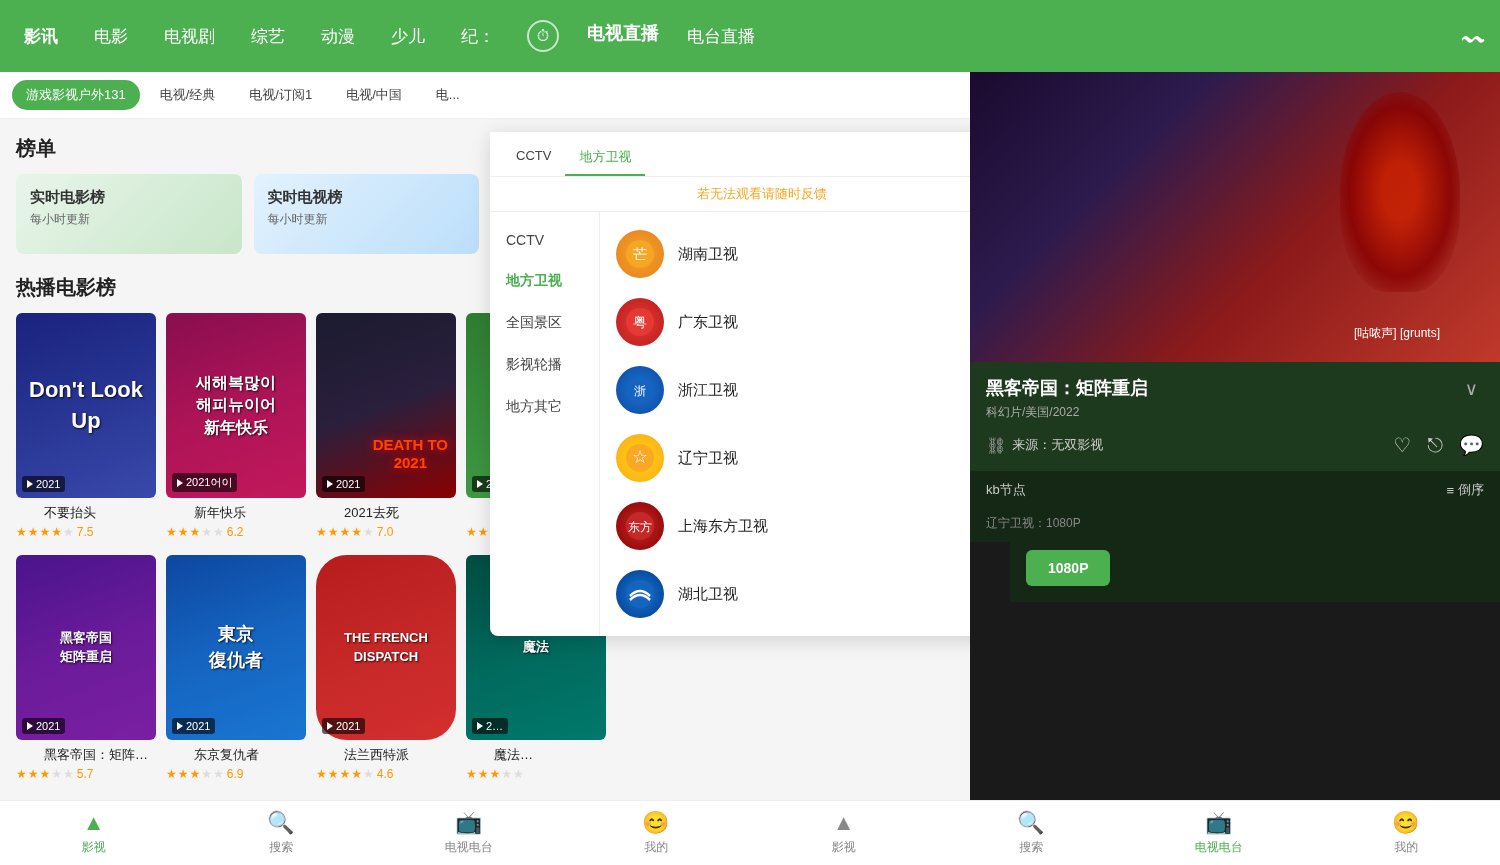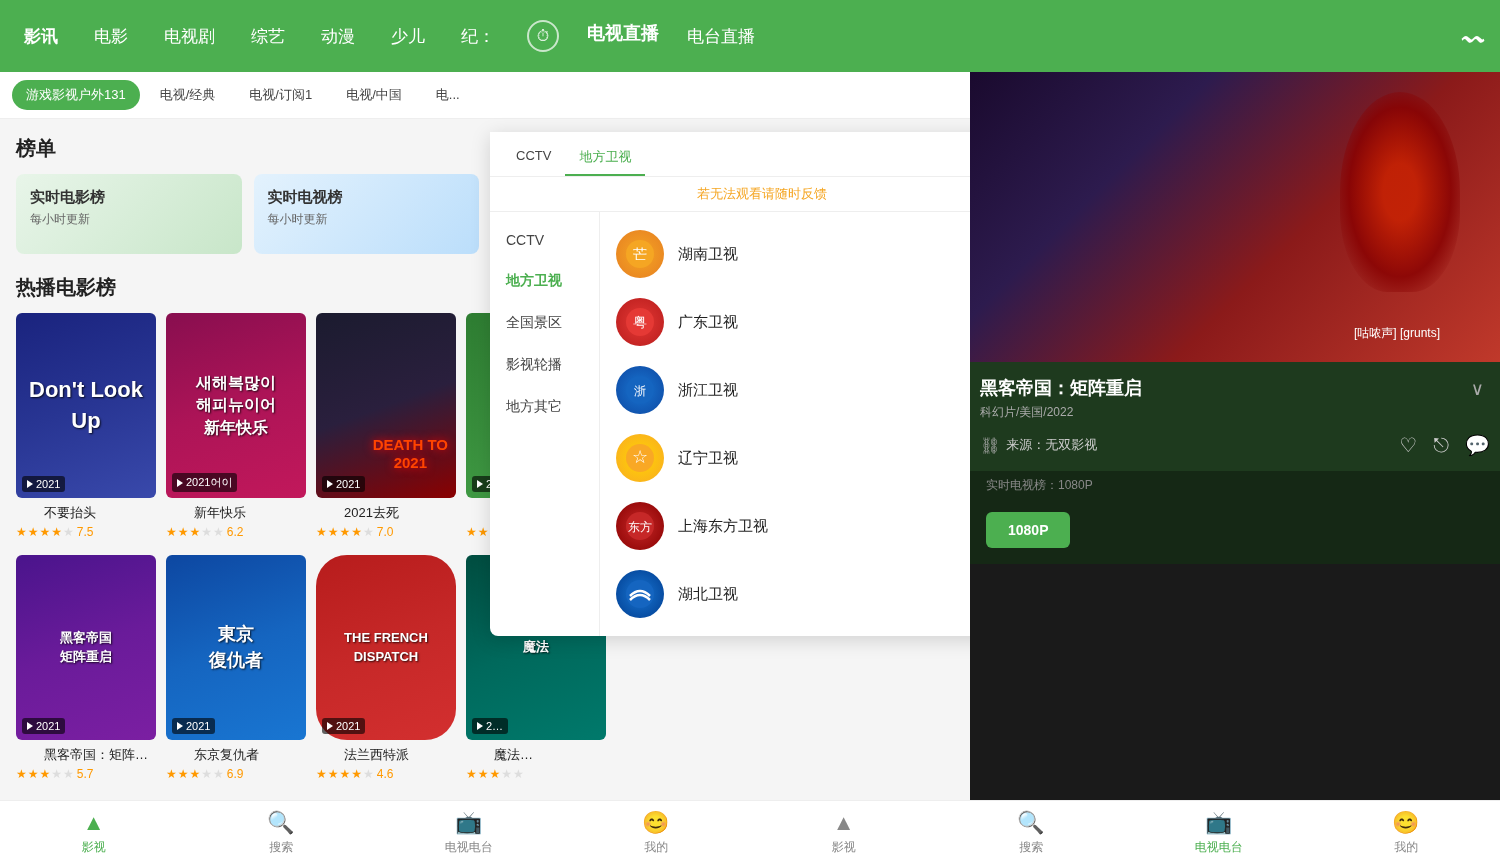--- a/index.html
+++ b/index.html
@@ -256,21 +256,21 @@
       width: 120px;
       height: 200px;
       background: radial-gradient(ellipse, #cc2200 20%, #880000 60%, transparent 80%);
       border-radius: 50% 50% 40% 40%;
       opacity: 0.8;
     }
 
     
     .movie-info-panel {
       background: #1e3a1e;
-      padding: 14px 10px;
+      padding: 14px 16px;
       flex-shrink: 0;
     }
     .movie-info-top {
       display: flex;
       align-items: flex-start;
       justify-content: space-between;
     }
     .movie-info-title {
       font-size: 18px;
       color: #fff;
@@ -342,20 +342,21 @@
       color: #888;
       flex-shrink: 0;
     }
 
     
     .quality-buttons {
       background: #152815;
       padding: 8px 16px 16px;
       display: flex;
       gap: 10px;
+      margin-left: 40px;
     }
     .quality-btn {
       padding: 10px 22px;
       border-radius: 6px;
       font-size: 14px;
       font-weight: bold;
       cursor: pointer;
       border: none;
     }
     .quality-btn.active {
@@ -885,22 +886,29 @@
         </div>
         <div class="action-btn">
           <span>⎋</span>
         </div>
         <div class="action-btn">
           <span>💬</span>
         </div>
       </div>
     </div>
 
-
-    <div class="last-watched">实时电视榜：1080P</div>
+    <div class="quality-bar">
+      <span class="kb-node">kb节点</span>
+      <div class="reverse-btn">
+        <span>≡</span>
+        <span>倒序</span>
+      </div>
+    </div>
+
+    <div class="last-watched">辽宁卫视：1080P</div>
 
     <div class="quality-buttons">
       <button class="quality-btn active">1080P</button>
     </div>
 
   </div>
 
 </div>
 
 <div class="bottom-nav">

